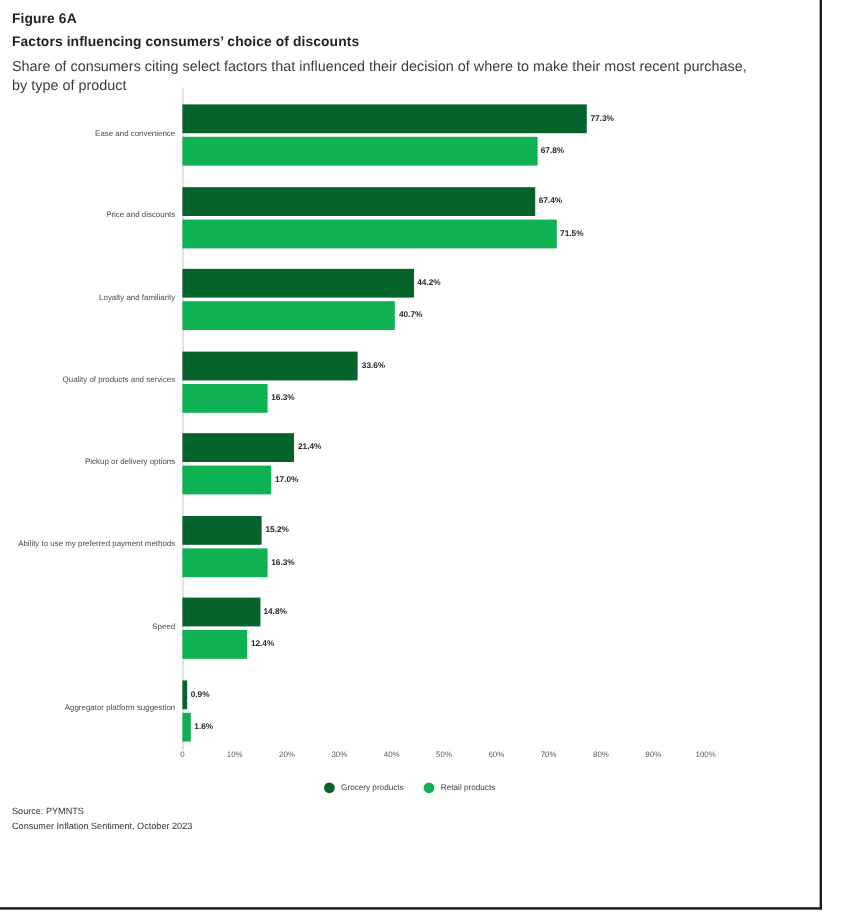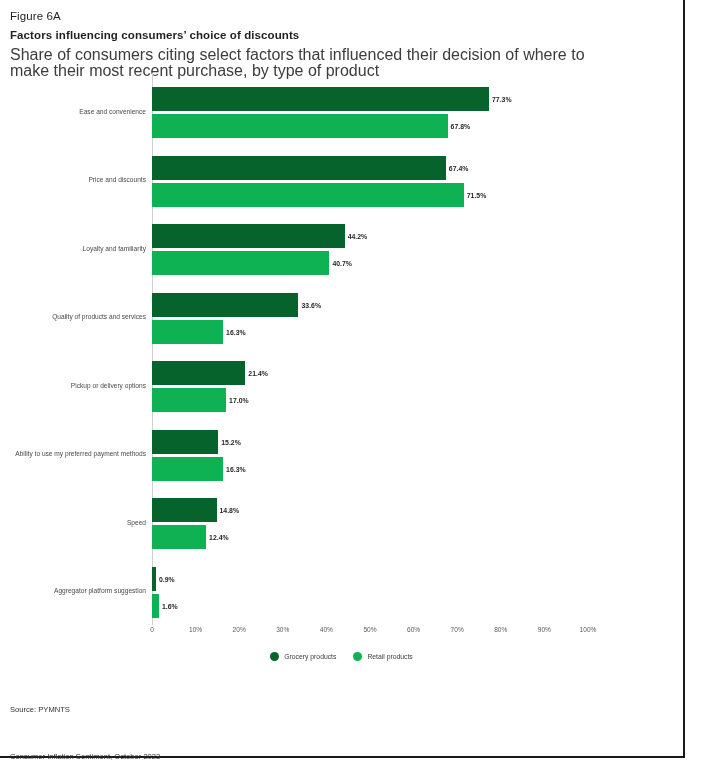--- a/index.html
+++ b/index.html
@@ -40,35 +40,35 @@
 
   
   #header {
     position: absolute;
     left: 10px;
     top: 8px;
     width: 630px;
   }
   .fig-num {
     font-size: 11.5px;
-    font-weight: normal;
+    font-weight: bold;
     color: #231f20;
     line-height: 16px;
     letter-spacing: 0.1px;
   }
   .fig-title {
     font-size: 11.5px;
     font-weight: bold;
     color: #231f20;
     line-height: 17px;
     margin-top: 3px;
     letter-spacing: 0.1px;
   }
   .fig-subtitle {
-    font-size: 16px;
+    font-size: 12px;
     font-weight: normal;
     color: #3c3c3c;
     line-height: 16px;
     margin-top: 3px;
     width: 614px;
   }
 
   
   #plot {
     position: absolute;
@@ -174,21 +174,20 @@
   #footer {
     position: absolute;
     left: 10px;
     top: 670px;
     width: 648px;
   }
   .foot-line {
     font-size: 7.6px;
     color: #333333;
     line-height: 12.6px;
-    margin-top: 34px;
   }
   .foot-note {
     font-size: 7.6px;
     color: #333333;
     line-height: 12.6px;
     width: 646px;
   }
 </style>
 </head>
 <body>

